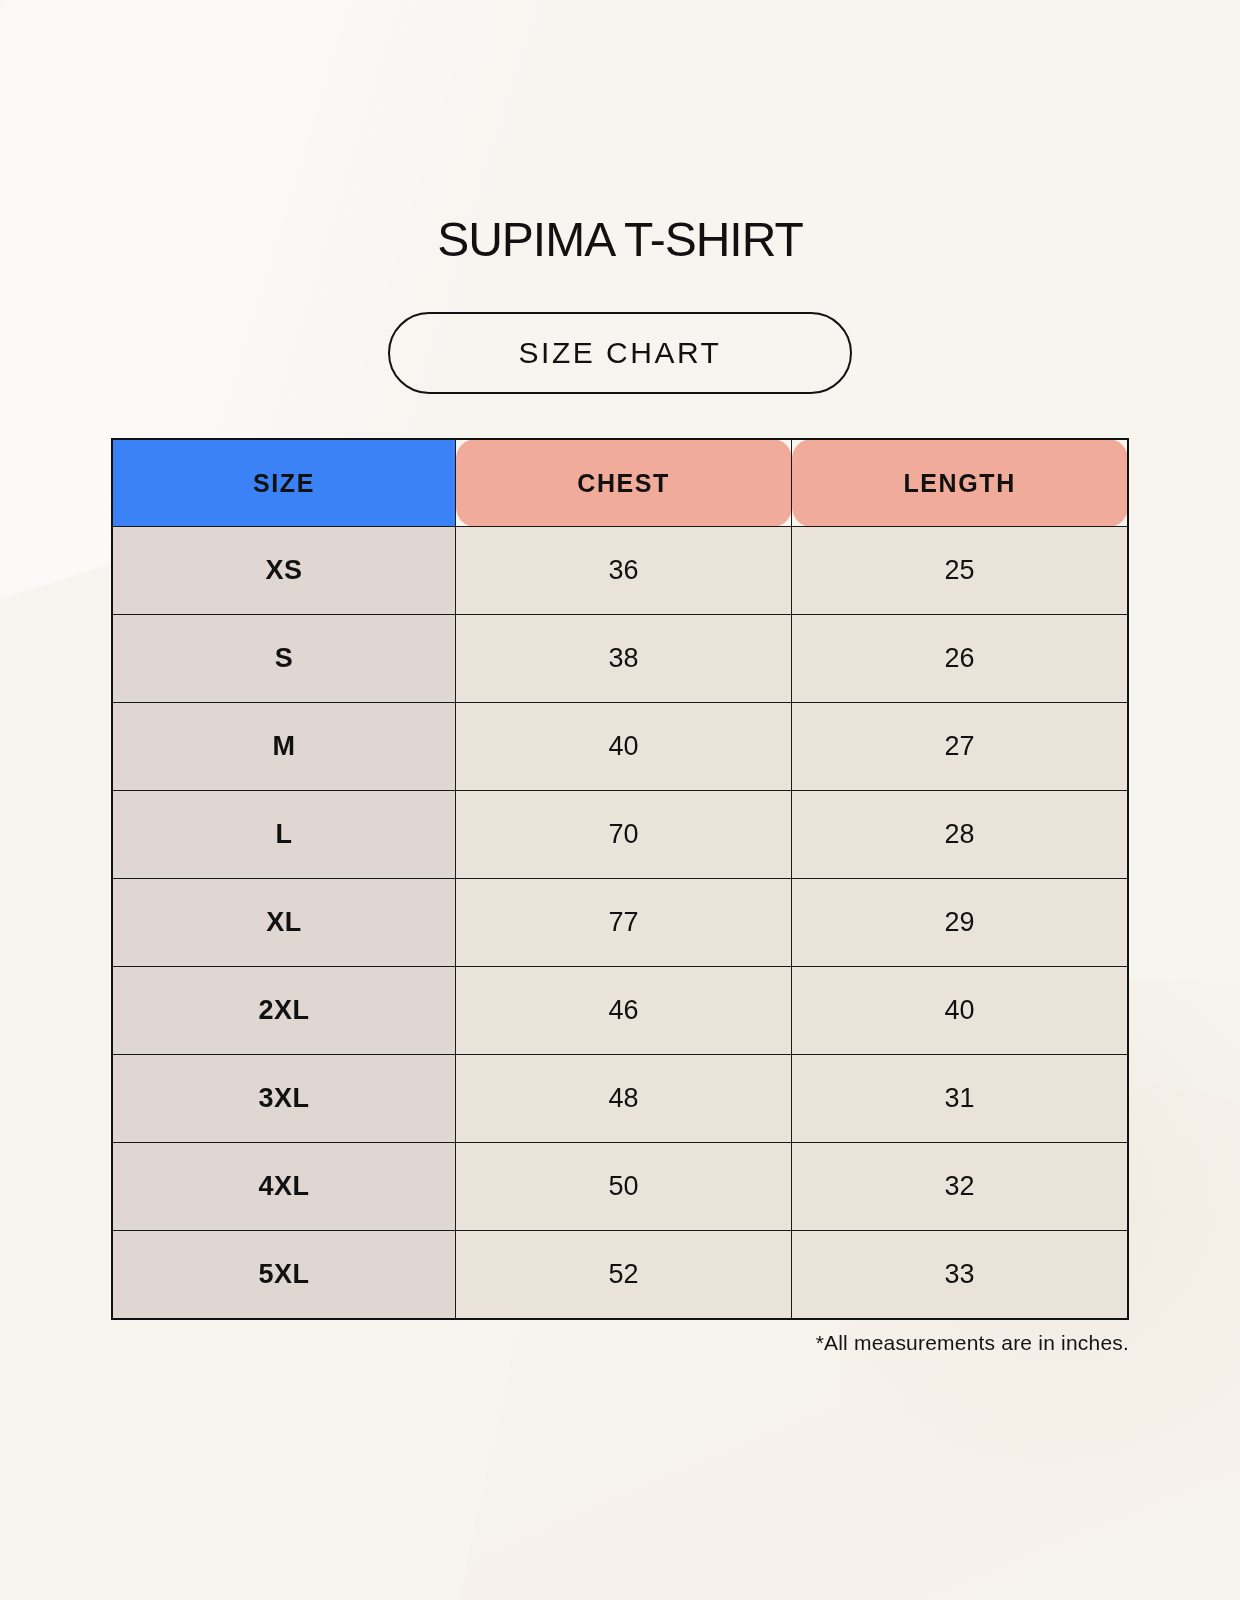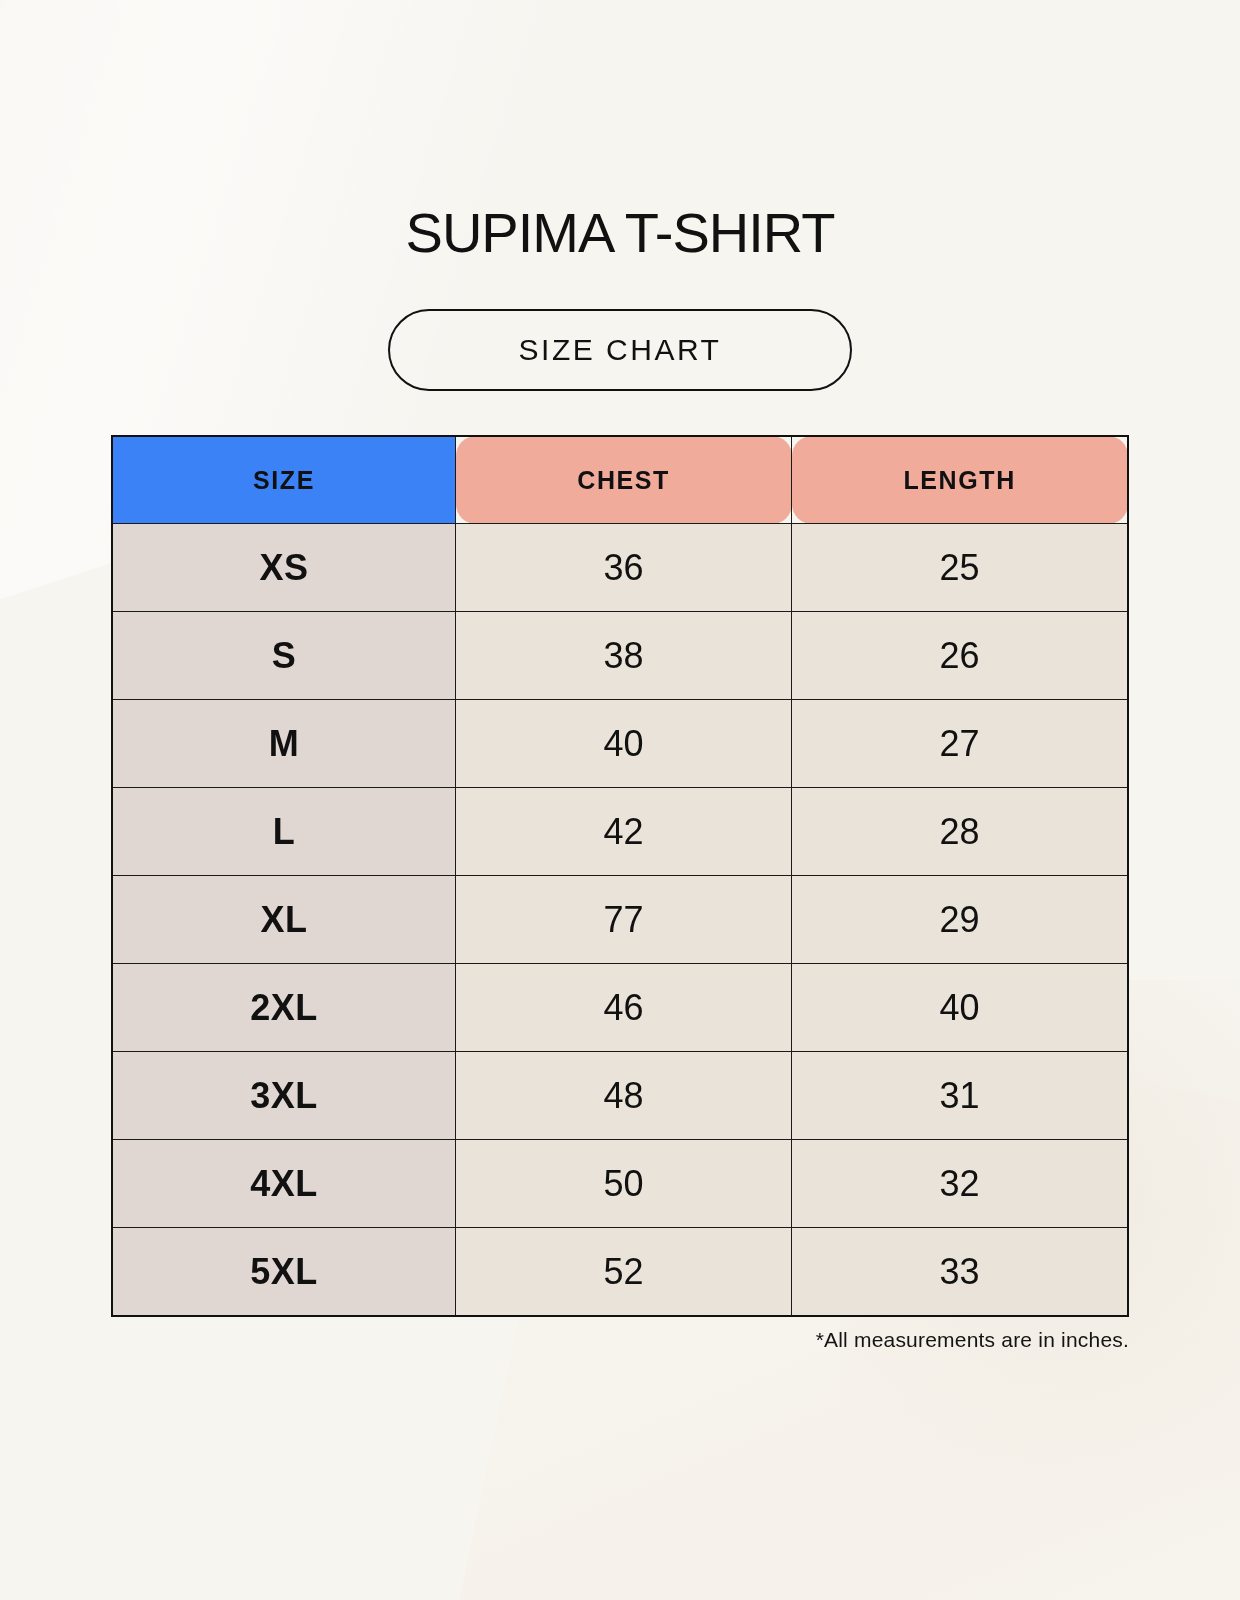--- a/index.html
+++ b/index.html
@@ -48,24 +48,24 @@
 
   .sheet {
     position: relative;
     width: 1240px;
     height: 1600px;
     box-sizing: border-box;
     padding: 0 100px;
   }
 
   .title {
-    margin: 0;
+    margin: 11px;
     padding-top: 205px;
     text-align: center;
-    font-size: 56px;
+    font-size: 48px;
     line-height: 1.0;
     letter-spacing: -1px;
     font-weight: 400;
     color: #111111;
   }
 
   .pill-wrap {
     display: flex;
     justify-content: center;
     margin-top: 48px;
@@ -90,21 +90,21 @@
     border-collapse: collapse;
     table-layout: fixed;
     border: 2px solid #111111;
   }
   table.size-table th,
   table.size-table td {
     border: 1px solid #1a1a1a;
     height: 85px;
     text-align: center;
     vertical-align: middle;
-    font-size: 36px;
+    font-size: 27px;
   }
   table.size-table thead th {
     height: 84px;
     font-size: 25px;
     letter-spacing: 1.6px;
     font-weight: bold;
   }
   th.col-size { width: 340px; background: #3b82f6; }
   th.col-chest, th.col-length { background: #f0ab9b; border-radius: 20px; }
 
@@ -169,21 +169,21 @@
           <td class="cell-measure">38</td>
           <td class="cell-measure">26</td>
         </tr>
         <tr>
           <td class="cell-size">M</td>
           <td class="cell-measure">40</td>
           <td class="cell-measure">27</td>
         </tr>
         <tr>
           <td class="cell-size">L</td>
-          <td class="cell-measure">42</td>
+          <td class="cell-measure">70</td>
           <td class="cell-measure">28</td>
         </tr>
         <tr>
           <td class="cell-size">XL</td>
           <td class="cell-measure">77</td>
           <td class="cell-measure">29</td>
         </tr>
         <tr>
           <td class="cell-size">2XL</td>
           <td class="cell-measure">46</td>

